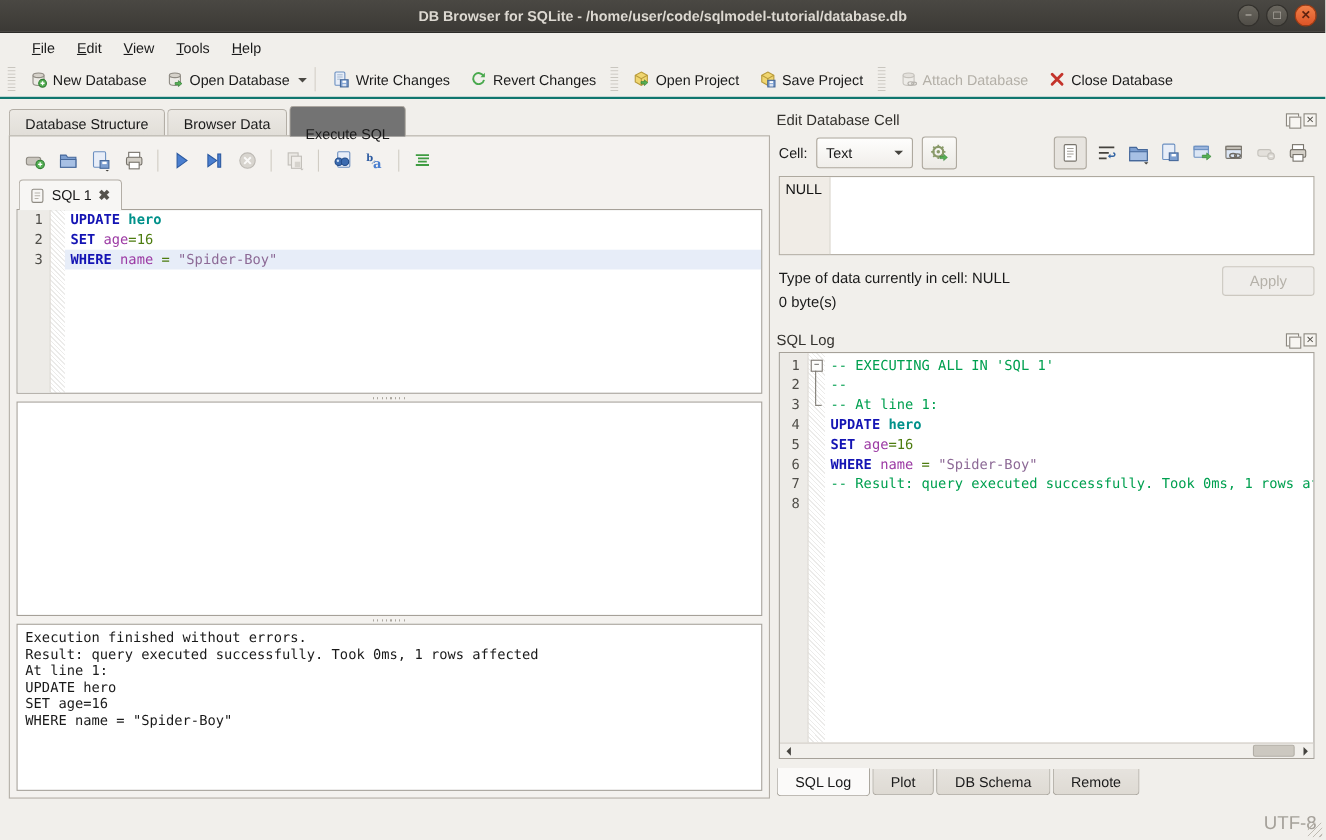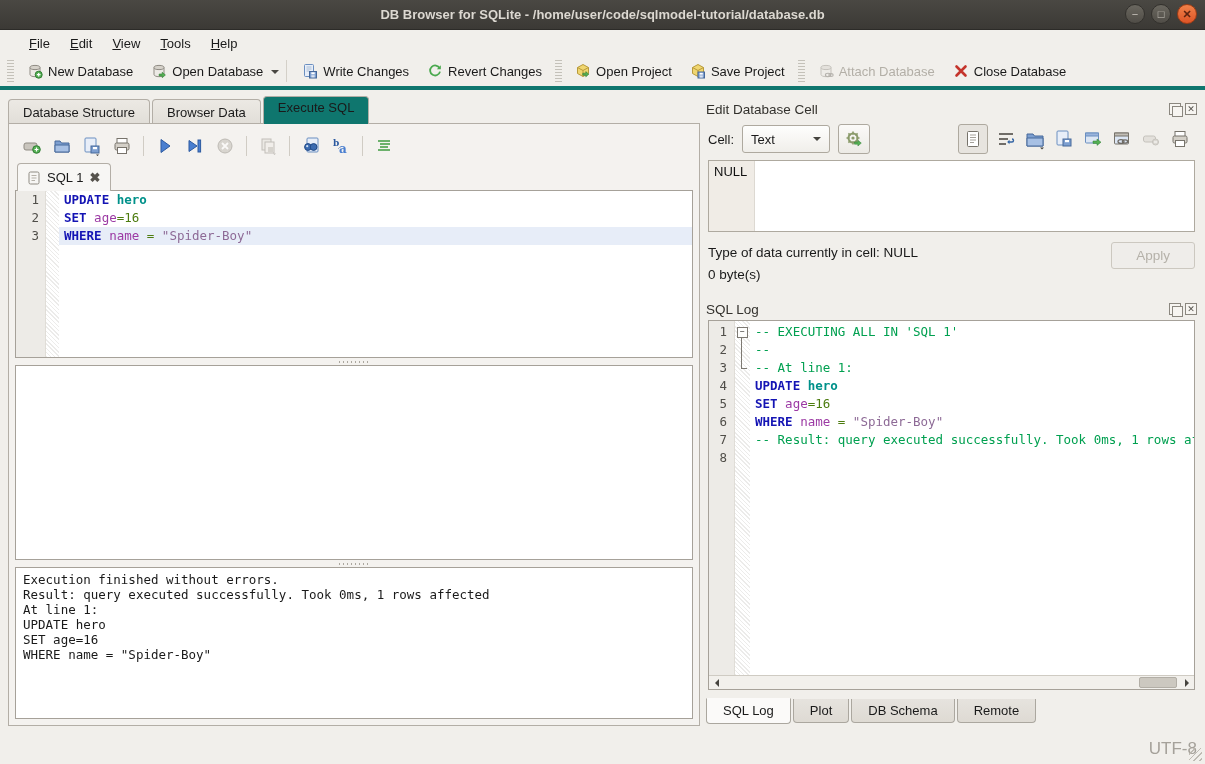--- a/index.html
+++ b/index.html
@@ -14,36 +14,36 @@
   .winbtns { position:absolute; right:8px; top:4px; display:flex; gap:6px; }
   .winbtn { width:20px; height:20px; border-radius:50%; background:linear-gradient(#6a675f,#504d47); border:1px solid #33312d; color:#c9c5bd; font-size:11px; line-height:18px; text-align:center; }
   .winbtn.close { background:linear-gradient(#f08149,#dd5427); color:#5e2310; border-color:#a03c14; font-weight:bold; }
 
   
   .menubar { height:26px; display:flex; align-items:center; padding-left:19px; background:#f1efeb; flex:0 0 auto; }
   .menu-item { padding:3px 10px; }
   .menu-item u { text-decoration:underline; }
 
   
-  .toolbar { height:34px; display:flex; align-items:center; padding:0 4px; border-bottom:4px solid #0f766e; gap:2px; flex:0 0 auto; }
+  .toolbar { height:34px; display:flex; align-items:center; padding:0 4px; border-bottom:2px solid #0f766e; gap:2px; flex:0 0 auto; }
   .tb-handle { width:7px; height:22px; margin:0 3px; background:repeating-linear-gradient(#b9b5ad 0 1px, transparent 1px 3px); background-size:3px 3px; background-repeat:repeat; opacity:.8; }
   .tb-sep { width:1px; height:22px; background:#d4d0c8; margin:0 5px; }
   .tb-btn { display:flex; align-items:center; gap:5px; padding:4px 8px; border-radius:3px; white-space:nowrap; }
   .tb-btn.disabled { color:#b3afa7; }
   .tb-caret { width:0; height:0; border:4px solid transparent; border-top-color:#4a4843; margin:6px 0 0 -2px; }
   .icon16 { width:16px; height:16px; flex:0 0 auto; }
 
   
   .main { flex:1; display:flex; padding:6px 8px 8px 8px; gap:6px; min-height:0; }
 
   
   .left-pane { width:692px; display:flex; flex-direction:column; flex:0 0 auto; }
   .tabbar { display:flex; align-items:flex-end; height:28px; flex:0 0 auto; }
   .tab { padding:5px 14px 5px 14px; background:linear-gradient(#ece9e4,#e1ded8); border:1px solid #b3aea6; border-bottom:none; border-radius:4px 4px 0 0; margin-right:2px; height:25px; }
-  .tab.active { background:#0f766e; height:28px; padding-top:3px; position:relative; z-index:3; }
+  .tab.active { background:#737373; height:28px; padding-top:17px; position:relative; z-index:3; }
   .frame { flex:1; border:1px solid #b3aea6; background:#f4f2ef; margin-top:-1px; padding:6px; display:flex; flex-direction:column; min-height:0; }
 
   .ed-toolbar { height:32px; display:flex; align-items:center; gap:4px; flex:0 0 auto; padding-left:4px; }
   .ed-tb-btn { width:26px; height:26px; display:flex; align-items:center; justify-content:center; }
   .ed-tb-sep { width:1px; height:20px; background:#d0ccc4; margin:0 4px; }
   .icon20 { width:20px; height:20px; }
 
   .sqltab-bar { height:29px; display:flex; align-items:flex-end; padding-left:2px; flex:0 0 auto; }
   .sqltab { display:flex; align-items:center; gap:6px; background:#f7f6f4; border:1px solid #b3aea6; border-bottom:none; border-radius:4px 4px 0 0; padding:5px 10px; height:28px; position:relative; z-index:2; }
   .sqltab .closex { color:#55524c; font-weight:bold; font-size:13px; }

